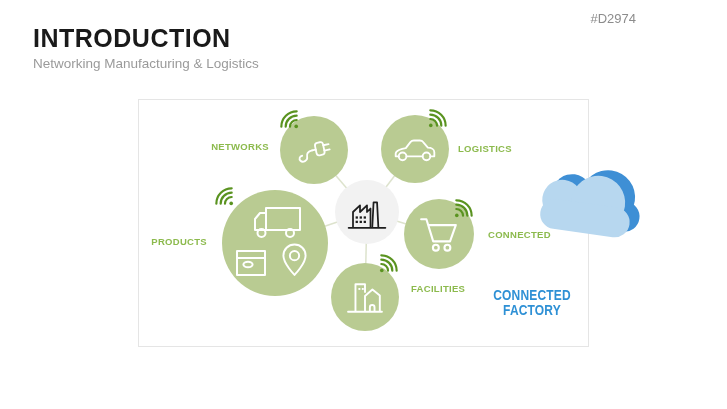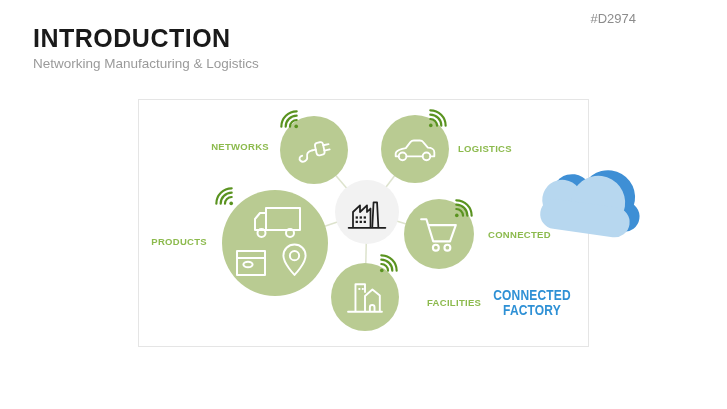--- a/index.html
+++ b/index.html
@@ -182,21 +182,21 @@
         <path d="M4.5 8 a11.5 11.5 0 0 1 11.5 11.5"></path>
         <path d="M4.5 3.5 a16 16 0 0 1 16 16"></path>
       </g>
       <circle cx="5" cy="19.2" r="1.9" fill="#5a9320"></circle>
     </svg>
 
     <div class="nlabel" style="left:40px;top:41px;width:90px;text-align:right;">NETWORKS</div>
     <div class="nlabel" style="left:319px;top:43px;">LOGISTICS</div>
     <div class="nlabel" style="left:4px;top:136px;width:64px;text-align:right;">PRODUCTS</div>
     <div class="nlabel" style="left:349px;top:129px;">CONNECTED</div>
-    <div class="nlabel" style="left:272px;top:197px;margin-left:16px;">FACILITIES</div>
+    <div class="nlabel" style="left:272px;top:183px;">FACILITIES</div>
 
     <div class="caption">
       <div>CONNECTED</div>
       <div>FACTORY</div>
     </div>
 
   </div>
 
   <svg class="cloud" width="122" height="112" viewBox="0 0 122 112">
     <g transform="rotate(8 61 56)">

